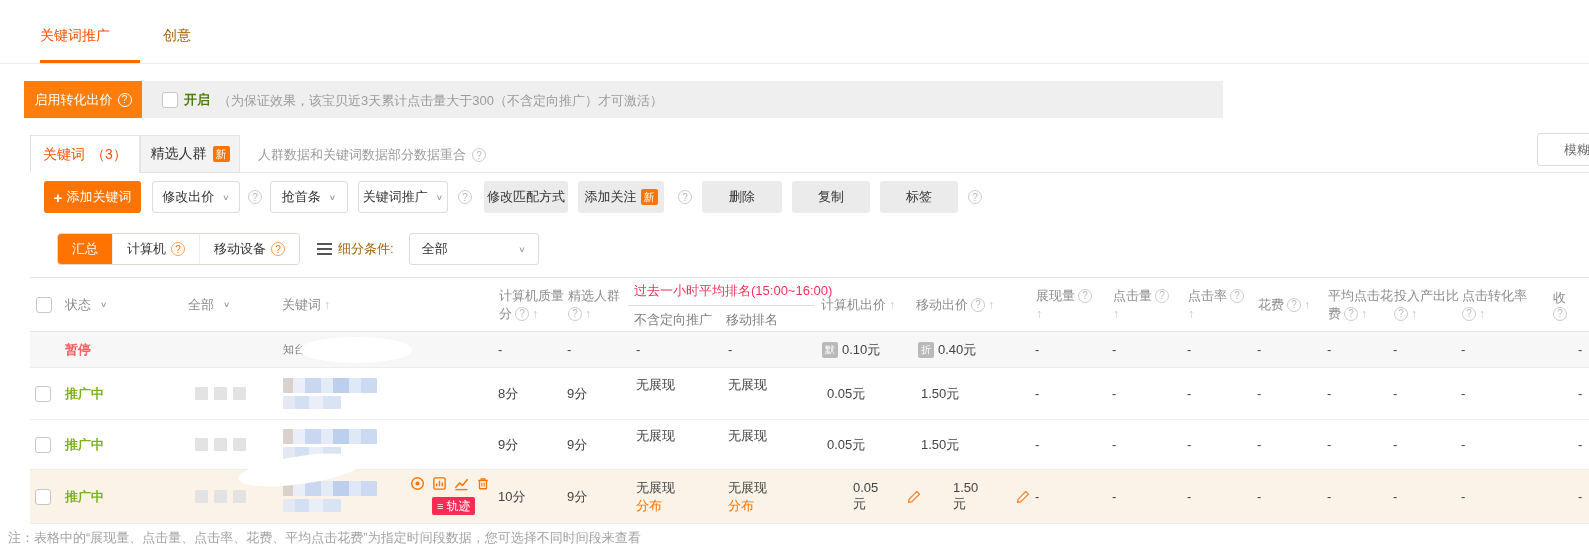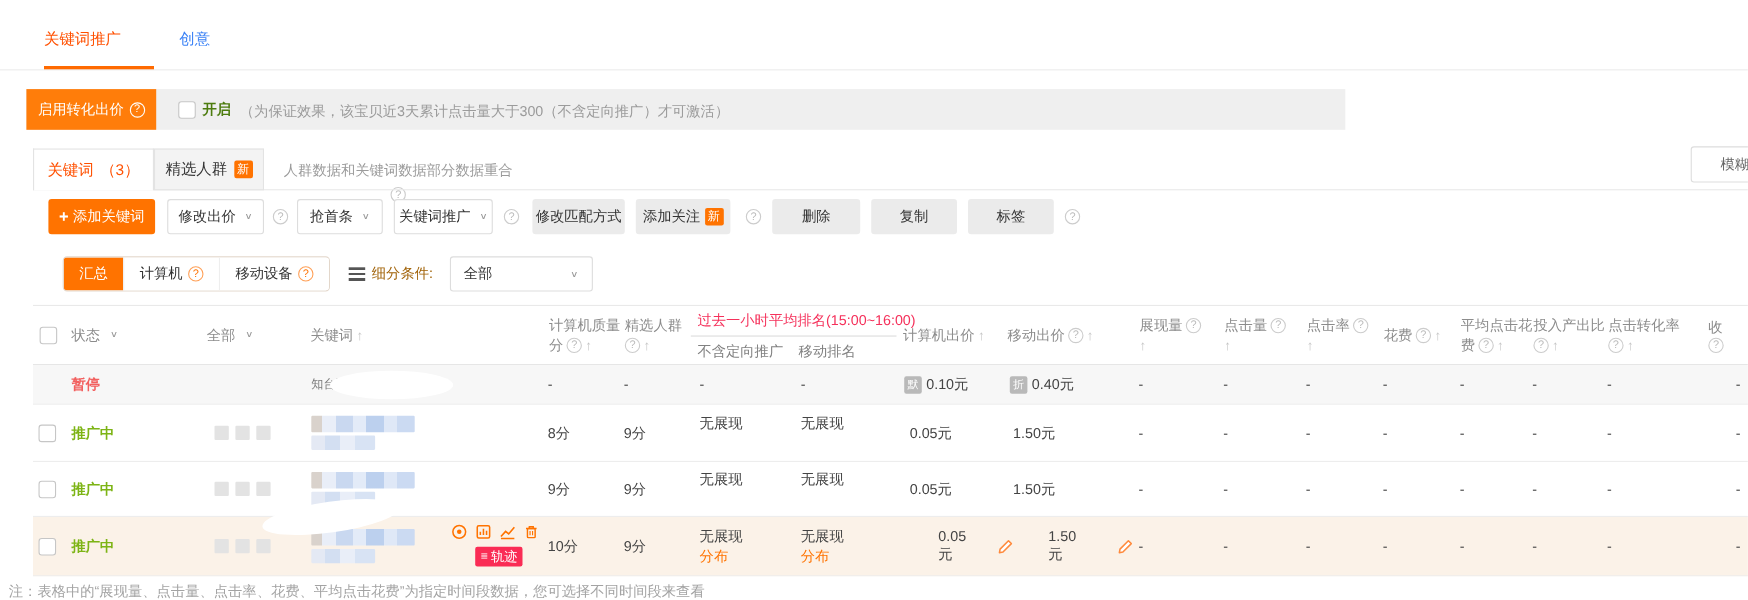--- a/index.html
+++ b/index.html
@@ -4,21 +4,21 @@
 <style>
   * { margin:0; padding:0; box-sizing:border-box; }
   html,body { width:1589px; height:545px; overflow:hidden; background:#fff;
     font-family:"Liberation Sans","DejaVu Sans",sans-serif; font-size:13px; color:#444; }
   .page { position:relative; width:1589px; height:545px; background:#fff; }
 
   
   .topnav { position:absolute; top:0; left:0; width:1589px; height:64px; border-bottom:1px solid #ececec; }
   .topnav .tab { position:absolute; top:27px; font-size:14px; cursor:pointer; }
   .tab-kwp { left:40px; color:#ff5000; }
-  .tab-creative { left:163px; color:#3b82f6; }
+  .tab-creative { left:163px; color:#a16207; }
   .tab-underline { position:absolute; left:40px; top:60px; width:100px; height:3px; background:#ff6a00; }
 
   
   .banner { position:absolute; top:81px; left:24px; width:1199px; height:37px; background:#efefef; }
   .conv-btn { position:absolute; left:0; top:0; height:37px; width:118px; background:#ff7d0a; color:#fff;
     display:flex; align-items:center; justify-content:center; gap:5px; font-size:13px; cursor:pointer; }
   .qmark { display:inline-flex; width:14px; height:14px; border-radius:50%; border:1px solid #ccc;
     color:#bbb; font-size:10px; align-items:center; justify-content:center; flex:0 0 auto; }
   .qmark.white { border-color:#fff; color:#fff; }
   .qmark.orange { border-color:#ffa057; color:#ff7300; }
@@ -27,21 +27,21 @@
   .banner .note { position:absolute; left:194px; top:11px; color:#9b9b9b; }
 
   .checkbox { width:16px; height:16px; border:1px solid #c6c6c6; border-radius:3px; background:#fff; display:inline-block; cursor:pointer; }
 
   
   .subtabs-rule { position:absolute; top:172px; left:30px; width:1559px; height:1px; background:#e9e9e9; }
   .subtab { position:absolute; top:135px; height:38px; display:flex; align-items:center; justify-content:center;
     gap:6px; font-size:14px; cursor:pointer; z-index:2; }
   .subtab.active { left:30px; width:110px; background:#fff; border:1px solid #e3e3e3; border-bottom:none; color:#ff5000; }
   .subtab.plain { left:140px; width:100px; background:#f3f3f3; border:1px solid #e3e3e3; color:#333; }
-  .overlap { position:absolute; top:146px; left:258px; color:#9b9b9b; display:flex; align-items:center; gap:6px;flex-direction:column; }
+  .overlap { position:absolute; top:146px; left:258px; color:#9b9b9b; display:flex; align-items:center; gap:6px; }
   .badge-new { background:#ff7300; color:#fff; font-size:11px; line-height:16px; height:16px; padding:0 3px; border-radius:2px; }
   .fuzzy { position:absolute; left:1537px; top:133px; width:80px; height:33px; background:#fff; border:1px solid #ddd;
     border-radius:3px; color:#666; display:flex; align-items:center; padding-left:26px; cursor:pointer; }
 
   
   .toolbar { position:absolute; top:181px; left:44px; height:32px; display:flex; align-items:center; }
   .btn { height:32px; display:inline-flex; align-items:center; justify-content:center; border-radius:3px;
     cursor:pointer; font-size:13px; white-space:nowrap; }
   .btn.primary { background:#ff7300; color:#fff; width:97px; gap:4px; }
   .btn.outline { background:#fff; border:1px solid #ddd; color:#333; gap:8px; }

